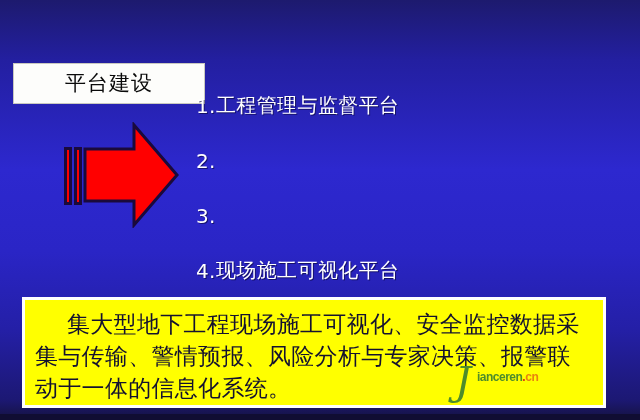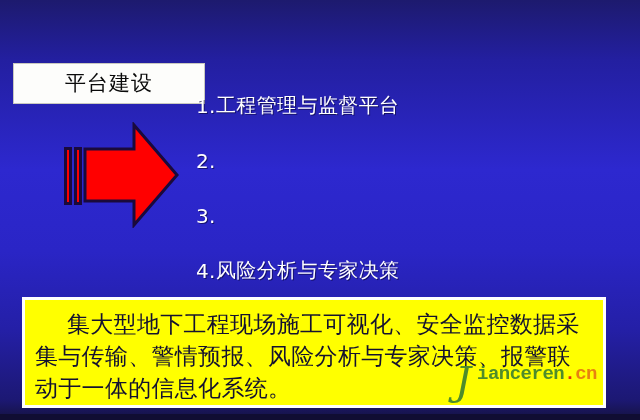--- a/index.html
+++ b/index.html
@@ -116,23 +116,23 @@
     top: -2px;
     font-family: "DejaVu Serif", "Liberation Serif", serif;
     font-size: 40px;
     font-style: italic;
     color: #4e8c2b;
     line-height: 1;
   }
   #wm-domain {
     position: absolute;
     left: 22px;
-    top: 2px;
-    font-family: Liberation Mono, monospace;
-    font-size: 19px;
+    top: 8px;
+    font-family: Liberation Sans, sans-serif;
+    font-size: 12px;
     font-weight: bold;
     letter-spacing: -0.5px;
     line-height: 1;
     white-space: nowrap;
   }
   #wm-name { color: #4e8c2b; }
   #wm-dot  { color: #e03010; }
   #wm-tld  { color: #e8820f; }
   #wm-cn-label {
     position: absolute;
@@ -184,21 +184,21 @@
         <span>工程管理与监督平台</span>
     </div>
     <div class="bullet-row">
       <span>2.</span>
     </div>
     <div class="bullet-row">
       <span>3.</span>
     </div>
     <div class="bullet-row">
       <span>4.</span>
-        <span>风险分析与专家决策</span>
+        <span>现场施工可视化平台</span>
     </div>
   </div>
 
   <div id="summary-box">
     <div id="summary-text">集大型地下工程现场施工可视化、安全监控数据采集与传输、警情预报、风险分析与专家决策、报警联动于一体的信息化系统。</div>
   </div>
 
   <div id="watermark">
     <span id="wm-j">J</span>
     <span id="wm-domain"><span id="wm-name">ianceren</span><span id="wm-dot">.</span><span id="wm-tld">cn</span></span>

